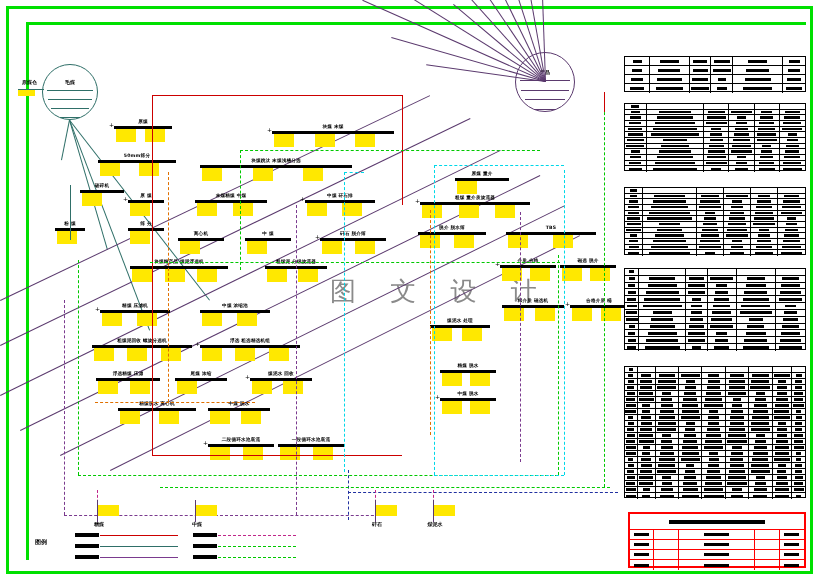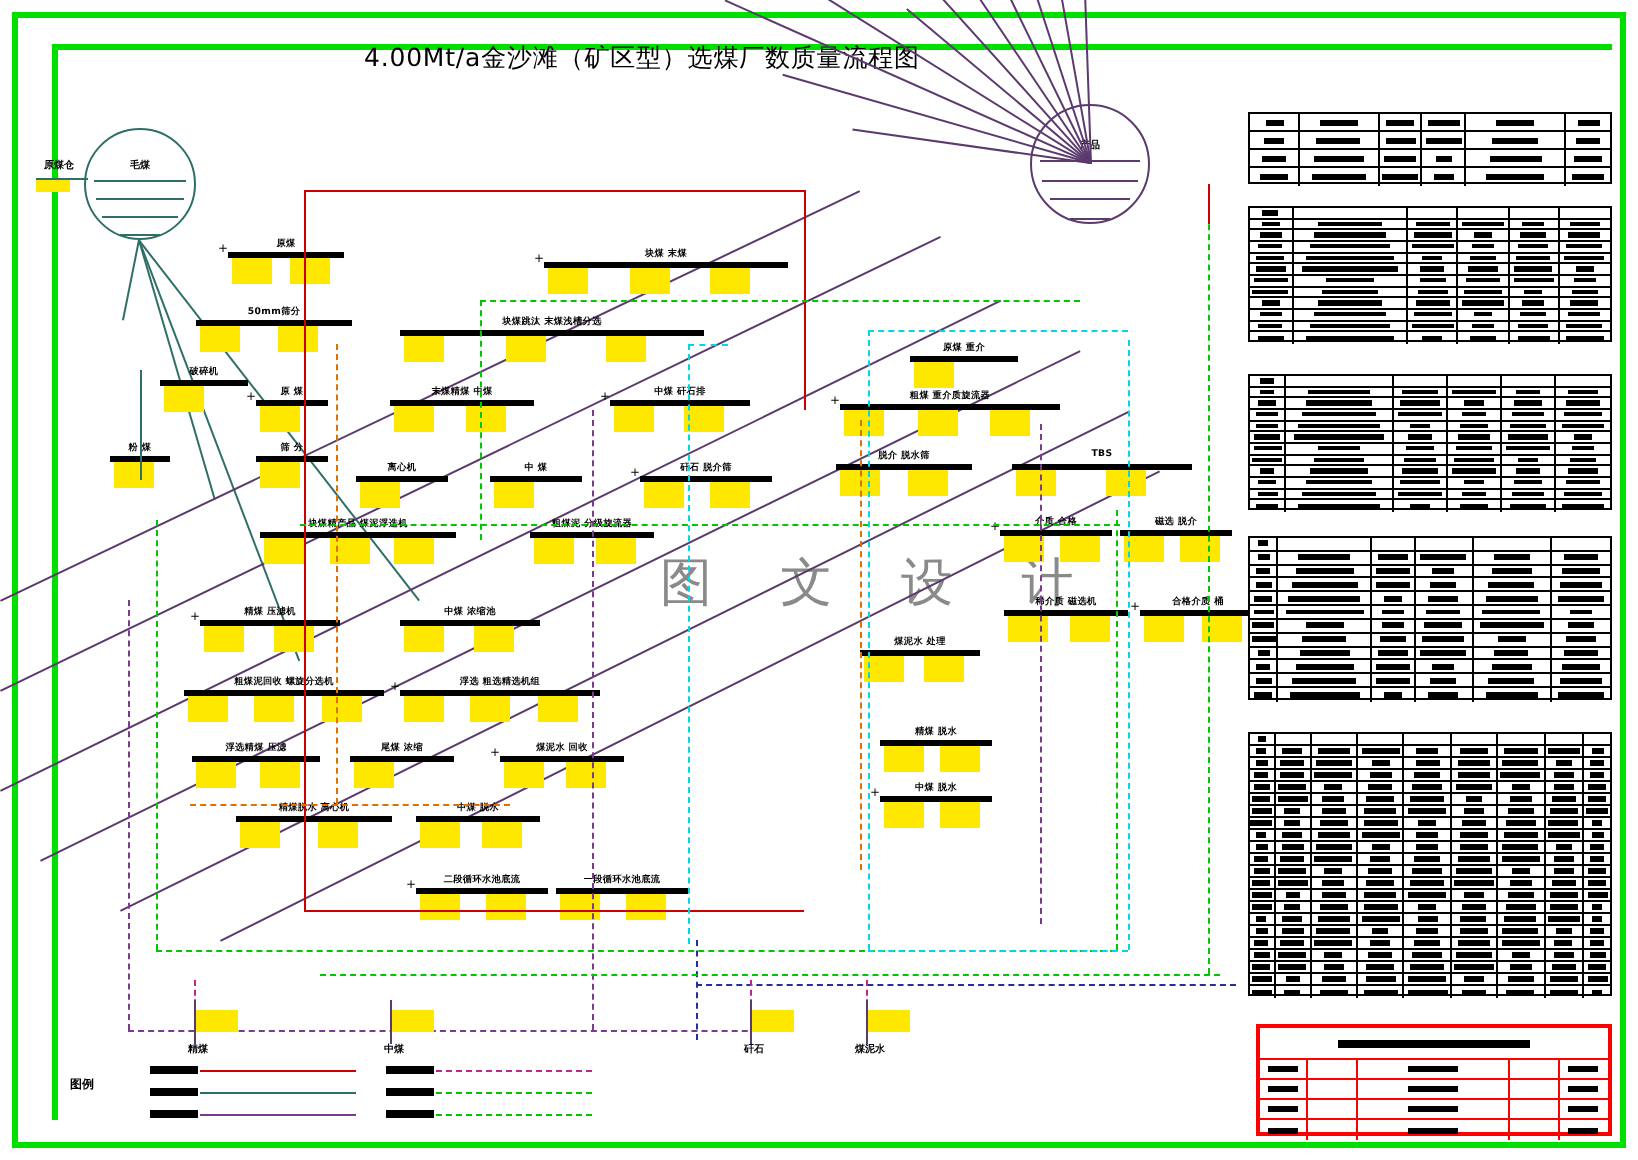--- a/index.html
+++ b/index.html
@@ -86,21 +86,20 @@
     white-space:nowrap;transform:translateX(-50%);}
 </style>
 </head>
 <body>
 
 <div id="sheet">
 
   <div class="frame-outer"></div>
   <div class="frame-inner"></div>
 
-  <div class="sheet-title">4.00Mt/a金沙滩（矿区型）选煤厂数质量流程图</div>
   <div class="watermark">图 文 设 计</div>
 
   <div id="flow">
       <div class="node-circle" style="left: 42px; top: 64px; width: 56px; height: 56px;"></div>
       <div class="circ-label" style="left: 70px; top: 79.4px;">毛煤</div>
       <div class="circ-line" style="left: 47.1136px; top: 89.76px; width: 45.7728px;"></div>
       <div class="circ-line" style="left: 47.7691px; top: 99px; width: 44.4618px;"></div>
       <div class="circ-line" style="left: 51.2964px; top: 108.24px; width: 37.4072px;"></div>
       <div class="circ-line" style="left: 60.4806px; top: 117.48px; width: 19.0388px;"></div>
       <div class="circ-label" style="left: 22px; top: 79.4px; transform: none;">原煤仓</div>

